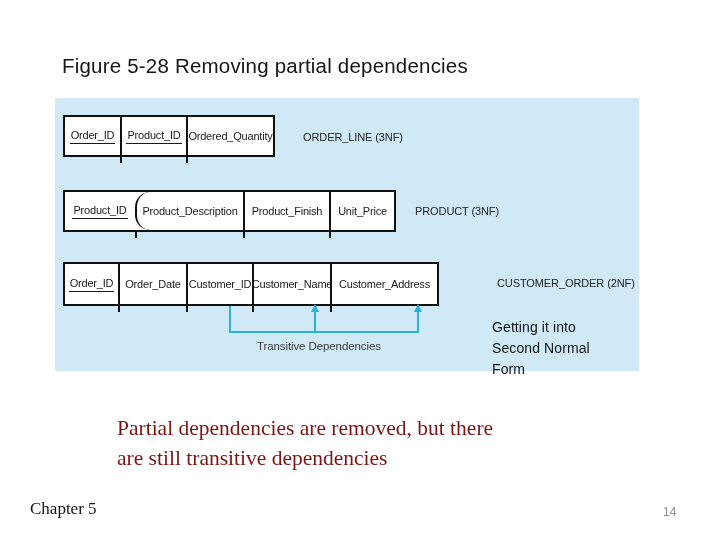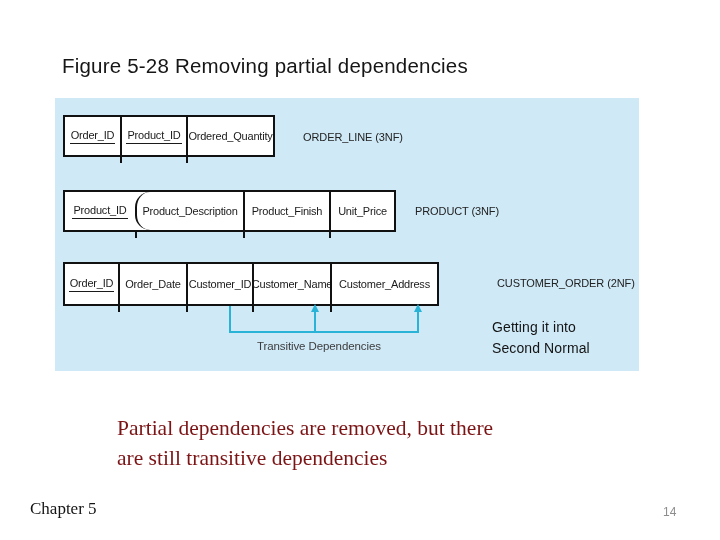--- a/index.html
+++ b/index.html
@@ -117,20 +117,21 @@
   <div class="abs tline" style="left:314px;top:312px;width:2px;height:21px;"></div>
   <div class="abs arrowhead" style="left:311px;top:304px;"></div>
   <div class="abs tline" style="left:417px;top:312px;width:2px;height:21px;"></div>
   <div class="abs arrowhead" style="left:414px;top:304px;"></div>
 
   <div class="abs dep-label">Transitive Dependencies</div>
 
   <div class="abs note">
     <div>Getting it into</div>
     <div>Second Normal</div>
+    <div>Form</div>
   </div>
 
   <div class="abs caption">
     <div>Partial dependencies are removed, but there</div>
     <div>are still transitive dependencies</div>
   </div>
 
   <div class="abs chapter">Chapter 5</div>
   <div class="abs pagenum">14</div>
 

